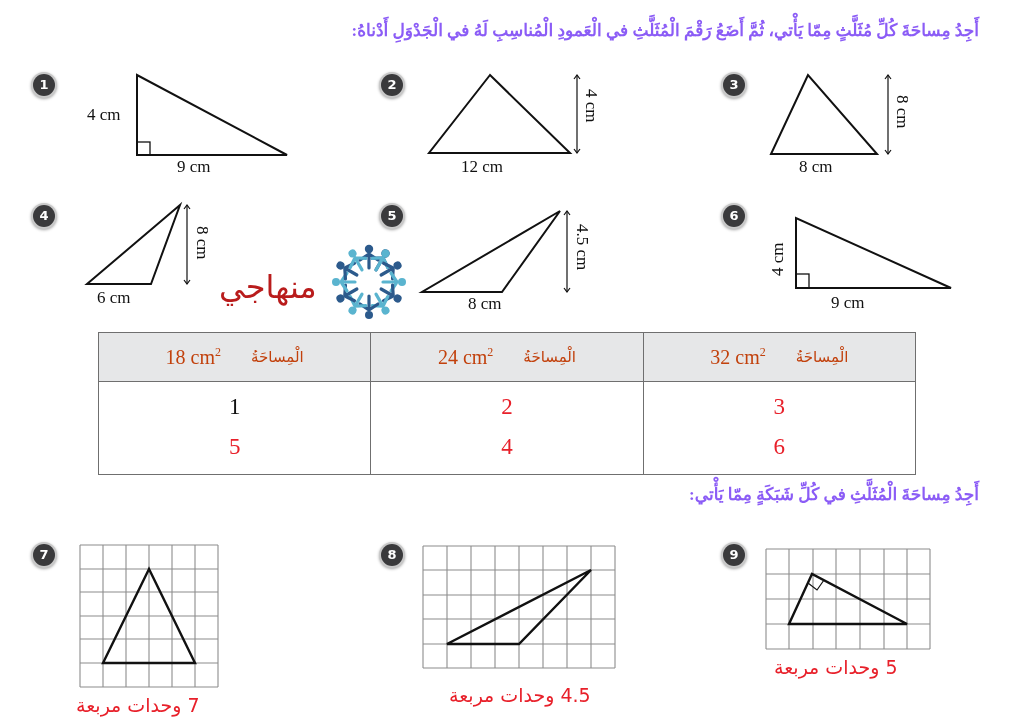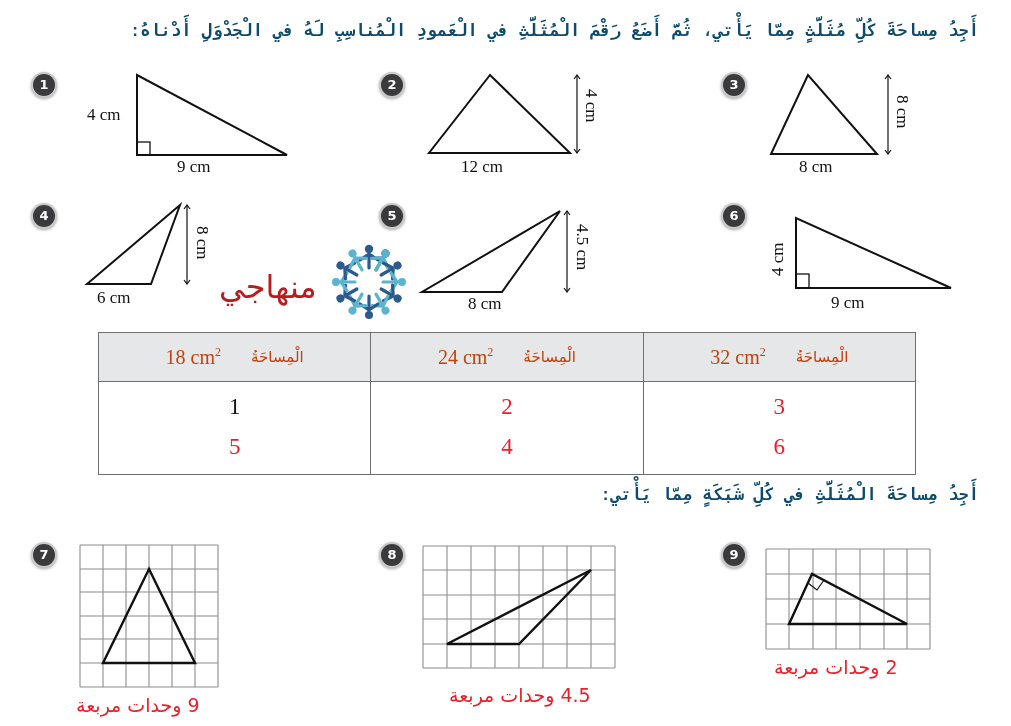--- a/index.html
+++ b/index.html
@@ -1,20 +1,20 @@
 <!DOCTYPE html>
 <html><head>
 <meta charset="utf-8">
 <style>
   html, body { margin:0; padding:0; background:#fff; }
   body { width:1011px; height:726px; position:relative; overflow:hidden;
          font-family:"DejaVu Serif", serif; color:#111; }
   .abs { position:absolute; }
-  .title { font-family:Liberation Mono, monospace; font-weight:bold; font-size:17px;
-           direction:rtl; white-space:nowrap; color:#0c4a6e; }
+  .title { font-family:Liberation Serif, serif; font-weight:bold; font-size:17px;
+           direction:rtl; white-space:nowrap; color:#8b5cf6; }
   .badge { width:22px; height:22px; border-radius:50%; background:#3a3a3c;
            box-shadow:0 0 0 2px #c9c9c9, 0 1px 3px 2px rgba(0,0,0,0.35);
            color:#fff; font-family:"DejaVu Sans", sans-serif; font-weight:bold;
            font-size:13px; text-align:center; line-height:22px; }
   .lbl { font-family:"Liberation Serif", serif; font-size:17px; color:#111; white-space:nowrap; }
   .vlbl { font-family:"Liberation Serif", serif; font-size:17px; color:#111; white-space:nowrap;
           transform:rotate(90deg); transform-origin:left top; }
   .vlbl-ccw { font-family:"Liberation Serif", serif; font-size:17px; color:#111; white-space:nowrap;
           transform:rotate(-90deg); transform-origin:left top; }
   svg { position:absolute; overflow:visible; }
@@ -194,21 +194,21 @@
     <line x1="80" y1="545" x2="218" y2="545"></line>
       <line x1="80" y1="569" x2="218" y2="569"></line>
     <line x1="80" y1="592" x2="218" y2="592"></line>
       <line x1="80" y1="616" x2="218" y2="616"></line>
     <line x1="80" y1="639" x2="218" y2="639"></line>
       <line x1="80" y1="663" x2="218" y2="663"></line>
     <line x1="80" y1="687" x2="218" y2="687"></line>
   </g>
   <polygon points="149,569 103,663 195,663" fill="none" stroke="#111" stroke-width="2.4"></polygon>
 </svg>
-<div class="abs ans" style="left:76px; top:694px;">9 وحدات مربعة</div>
+<div class="abs ans" style="left:76px; top:694px;">7 وحدات مربعة</div>
 
 <div class="abs badge" style="left:381px; top:544px;">8</div>
 <svg style="left:0;top:0;" width="1011" height="726">
   <g stroke="#8c8c8c" stroke-width="1.1">
     <line x1="423" y1="546" x2="423" y2="668"></line>
       <line x1="447" y1="546" x2="447" y2="668"></line>
     <line x1="471" y1="546" x2="471" y2="668"></line>
       <line x1="495" y1="546" x2="495" y2="668"></line>
     <line x1="519" y1="546" x2="519" y2="668"></line>
       <line x1="543" y1="546" x2="543" y2="668"></line>
@@ -239,13 +239,13 @@
       <line x1="930" y1="549" x2="930" y2="649"></line>
     <line x1="766" y1="549" x2="930" y2="549"></line>
       <line x1="766" y1="574" x2="930" y2="574"></line>
     <line x1="766" y1="599" x2="930" y2="599"></line>
       <line x1="766" y1="624" x2="930" y2="624"></line>
     <line x1="766" y1="649" x2="930" y2="649"></line>
   </g>
   <polygon points="812,574 789,624 907,624" fill="none" stroke="#111" stroke-width="2.4"></polygon>
   <polyline points="808,583 817,590 824,580" fill="none" stroke="#111" stroke-width="1.2"></polyline>
 </svg>
-<div class="abs ans" style="left:774px; top:656px;">2 وحدات مربعة</div>
+<div class="abs ans" style="left:774px; top:656px;">5 وحدات مربعة</div>
 
 </body></html>

